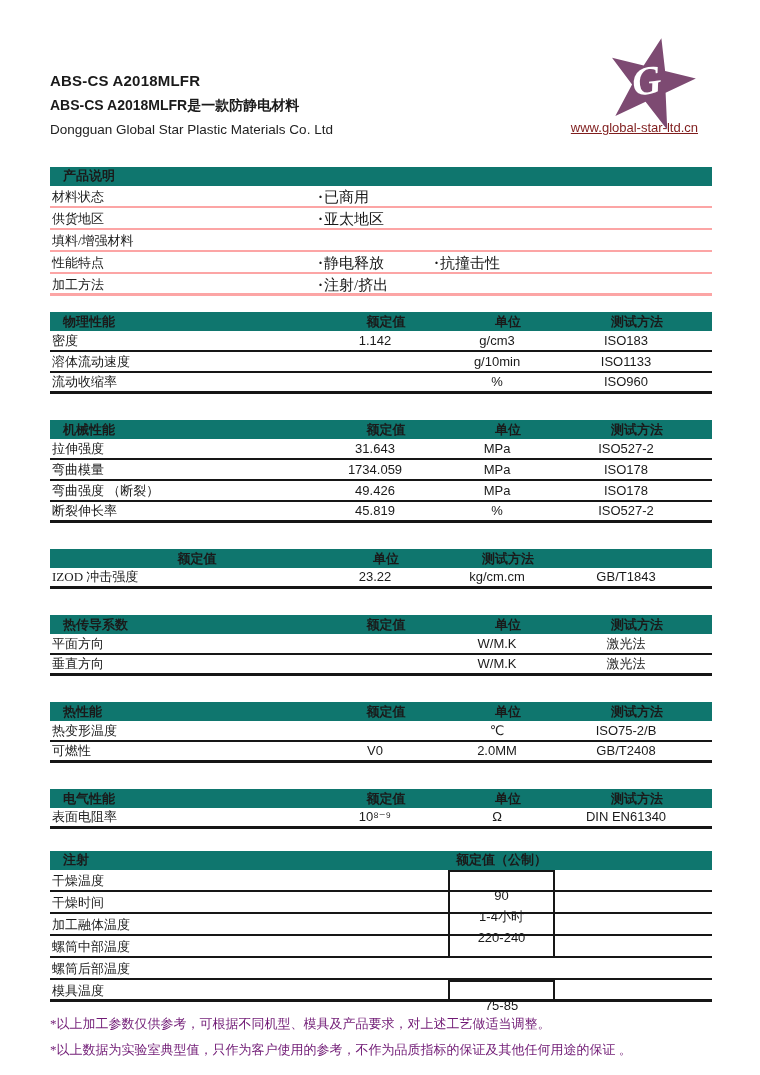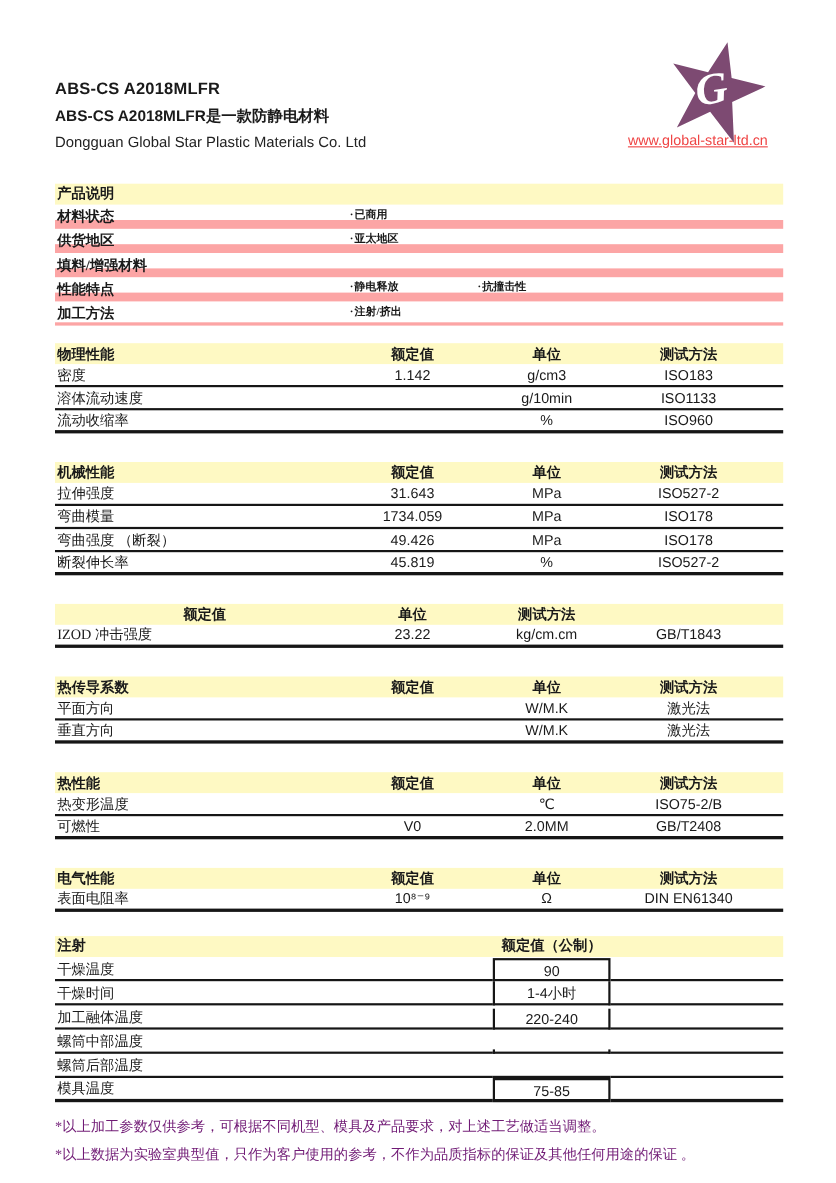--- a/index.html
+++ b/index.html
@@ -7,58 +7,58 @@
   body { font-family:"Liberation Sans","DejaVu Sans",sans-serif; color:#1a1a1a; }
   .page { position:relative; width:760px; height:1075px; padding:72px 48px 0 50px; }
 
   
   .hd { position:relative; }
   .hd-title { font-size:15px; font-weight:700; letter-spacing:.2px; }
   .hd-sub   { font-size:14px; font-weight:700; margin-top:8px; }
   .hd-co    { font-size:13.5px; margin-top:7px; color:#222; }
   .logo { position:absolute; top:-36px; right:8px; width:108px; height:96px; }
   .website { position:absolute; top:48px; right:14px; font-size:13px;
-             color:#ef4444; text-decoration:underline; cursor:pointer; }
-
-  
-  .bar { background:#fef9c3; height:19px; font-size:13px; font-weight:700; }
+             color:#7f1d1d; text-decoration:underline; cursor:pointer; }
+
+  
+  .bar { background:#0f766e; height:19px; font-size:13px; font-weight:700;padding-left:11px; }
   .bar-title { padding-left:2px; }
 
   
   .info-wrap { margin-top:30px; }
-  .info-row { position:relative; height:22px; border-bottom:8px solid #fca5a5;font-weight:bold; }
+  .info-row { position:relative; height:22px; border-bottom:2px solid #fca5a5; }
   .info-row:last-child { border-bottom-width:3px; }
   .info-label { position:absolute; left:2px; top:2px; font-size:13px;
                 font-family:"Liberation Serif","DejaVu Serif",serif; }
-  .info-vals { position:absolute; left:268px; top:2px; font-size:10px;
+  .info-vals { position:absolute; left:268px; top:2px; font-size:15px;
                font-family:"Liberation Serif","DejaVu Serif",serif; display:flex; }
   .bullet-val { display:inline-block; min-width:116px; }
   .bullet-val::before { content:"·"; font-weight:700; margin-right:1px; }
 
   
   .grid { display:grid; grid-template-columns:272px 106px 138px 120px 1fr; align-items:center; }
   .ptable { margin-top:26px; }
   #prop-tables .ptable:first-child { margin-top:16px; }
   .prow { height:21px; border-bottom:2px solid #161616; }
   .prow:last-child { border-bottom-width:3px; }
   .cell { font-size:13px; line-height:18px; overflow:hidden; white-space:nowrap; }
   .c-name { text-align:left; padding-left:2px; font-family:"Liberation Serif","DejaVu Serif",serif; }
   .c-val, .c-unit, .c-method { text-align:center; }
   .bar .c-val, .bar .c-unit, .bar .c-method { font-weight:700; }
 
   
   .inj { margin-top:22px; }
   .inj-bar { position:relative; }
   .inj-val-header { position:absolute; left:398px; width:107px; top:0; height:19px;
                     text-align:center; font-weight:700; font-size:13px; }
-  .inj-row { display:flex; height:22px;align-items:flex-end; }
+  .inj-row { display:flex; height:22px; }
   .inj-label { width:398px; border-bottom:2px solid #161616; font-size:13px;
                padding:2px 0 0 2px; font-family:"Liberation Serif","DejaVu Serif",serif; }
   .inj-cell { width:107px; border-bottom:2px solid #161616; text-align:center;
-              font-size:13px; padding-top:2px; }
+              font-size:13px; padding-top:16px; }
   .inj-spacer { flex:1; border-bottom:2px solid #161616; }
   .inj-row.boxed .inj-cell { border-left:2.5px solid #161616; border-right:2.5px solid #161616; }
   .inj-row.box-top .inj-cell { border-top:2.5px solid #161616; }
   .inj-row.box-bottom .inj-cell { border-bottom-width:2.5px; }
   .inj-row:last-child .inj-label,
   .inj-row:last-child .inj-spacer { border-bottom-width:3px; }
   .inj-row:last-child .inj-cell { border-bottom-width:3px; }
 
   
   .foot { margin-top:9px; }

